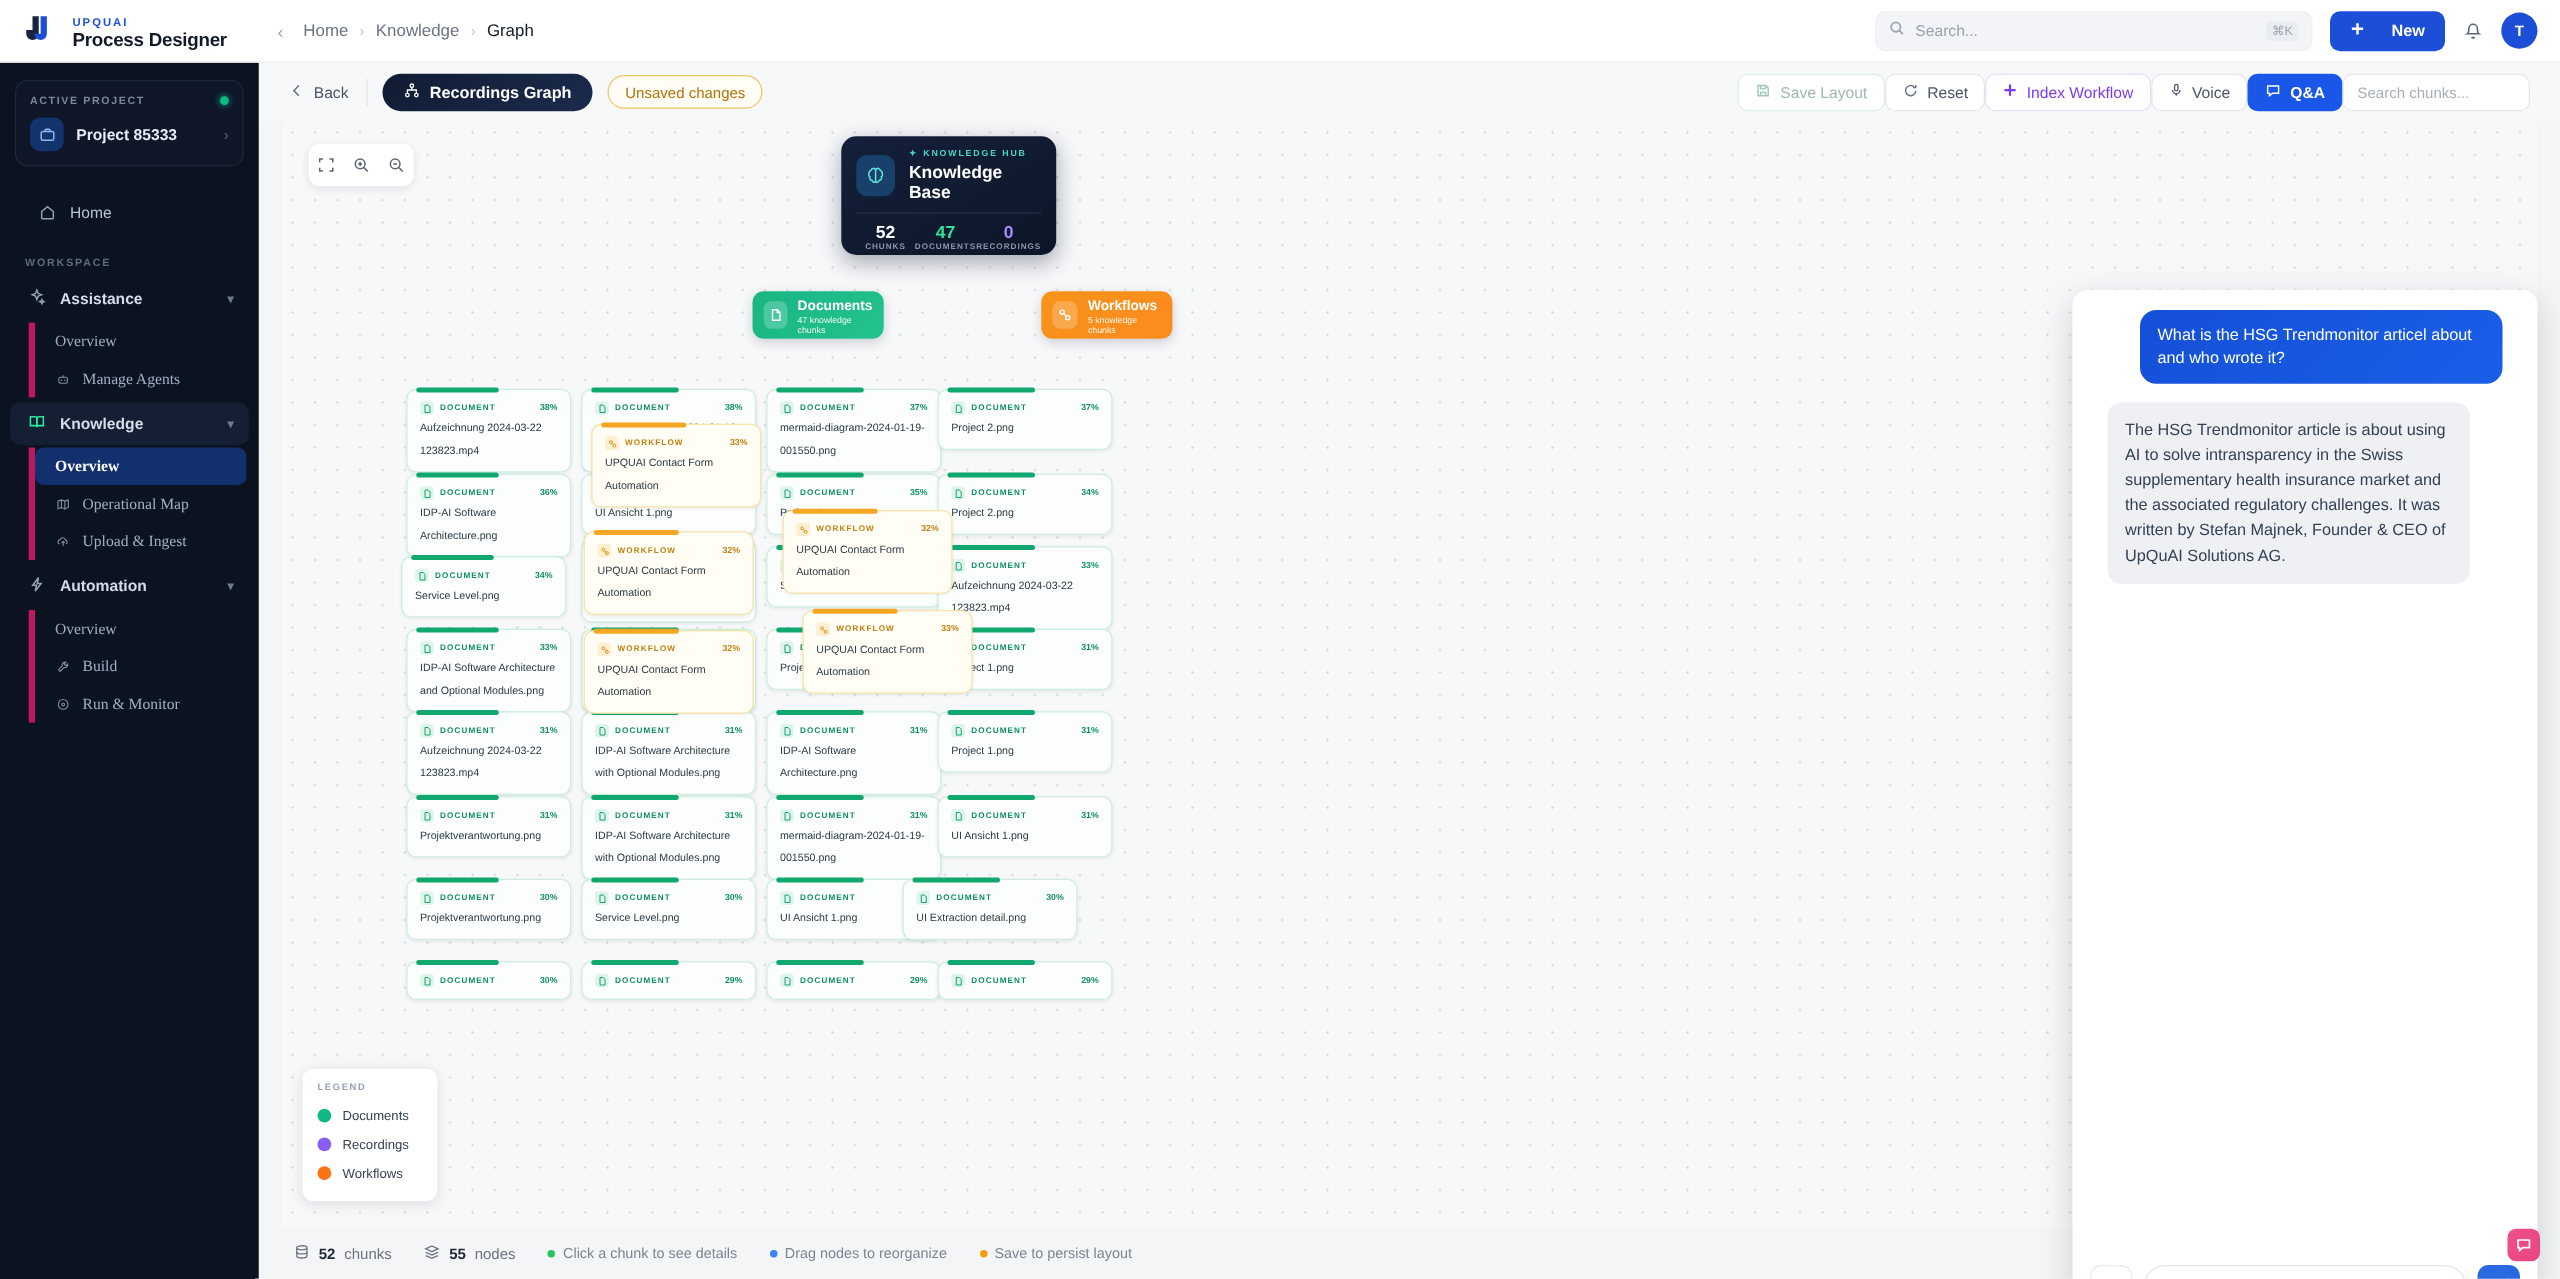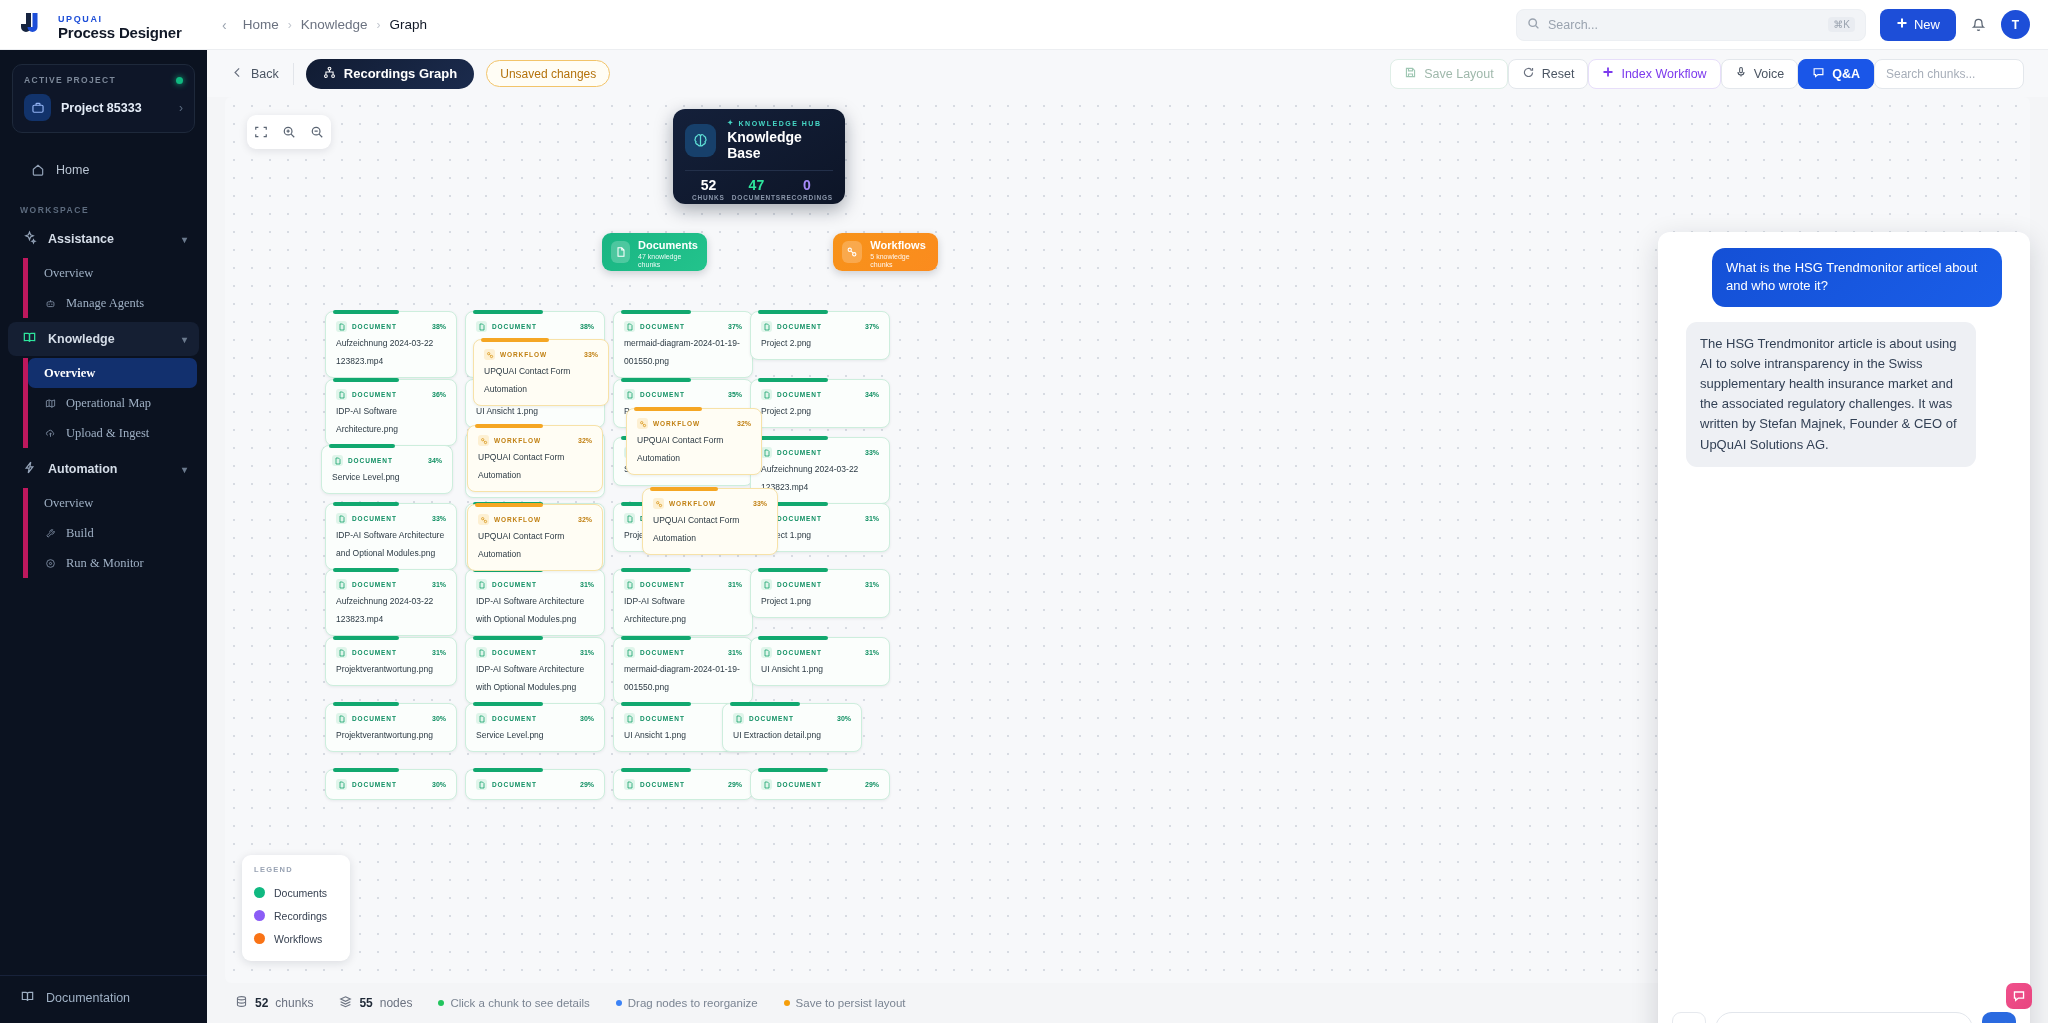--- a/index.html
+++ b/index.html
@@ -43,22 +43,22 @@
     border: none; outline: none; background: transparent; font-size: 12.5px;
     color: #374151; flex: 1; font-family: inherit;
   }
   .searchbox input::placeholder { color: #9aa3af; }
   .kbd {
     font-size: 10px; color: #9aa3af; background: #e9ecf1; border-radius: 4px;
     padding: 2px 5px; font-family: "Liberation Sans", sans-serif;
   }
   .new-btn {
     background: #1d4ed8; color: #fff; height: 32px; border-radius: 8px;
-    display: flex; align-items: center; gap: 6px; padding: 0 16px;
-    font-size: 13px; font-weight: 400; cursor: pointer; border: none;
+    display: flex; align-items: center; gap: 21px; padding: 0 16px;
+    font-size: 13px; font-weight: 700; cursor: pointer; border: none;
     font-family: inherit;
     text-align: center;
   }
   .icon-btn { color: #6b7280; cursor: pointer; display: flex; align-items: center; }
   .avatar {
     width: 29px; height: 29px; border-radius: 50%; background: #1d4ed8;
     color: #fff; font-size: 12px; font-weight: 700; display: flex;
     align-items: center; justify-content: center; cursor: pointer;
   }
 
@@ -506,29 +506,20 @@
               <svg width="11" height="11" viewBox="0 0 16 16" fill="none" stroke="#7f8ea3" stroke-width="1.3">
                 <circle cx="8" cy="8" r="5.6"></circle>
                   <circle cx="8" cy="8" r="1.6"></circle>
               </svg>
             </span>
             <span>Run &amp; Monitor</span>
           </div>
         </div>
       </div>
 
-      <div class="sidebar-foot">
-        <span class="ic">
-          <svg width="15" height="15" viewBox="0 0 18 18" fill="none" stroke="#9fb0c4" stroke-width="1.4">
-            <path d="M2.8 4h4.4A1.8 1.8 0 0 1 9 5.8V14a1.6 1.6 0 0 0-1.6-1.4H2.8z"></path>
-            <path d="M15.2 4h-4.4A1.8 1.8 0 0 0 9 5.8V14a1.6 1.6 0 0 1 1.6-1.4h4.6z"></path>
-          </svg>
-        </span>
-        <span>Documentation</span>
-      </div>
     </div>
 
     <div class="main">
 
       <div class="toolbar">
         <div class="tb-back">
           <span>
             <svg width="13" height="13" viewBox="0 0 16 16" fill="none" stroke="#6b7280" stroke-width="1.5">
               <path d="M10 3L5 8l5 5"></path>
             </svg>

